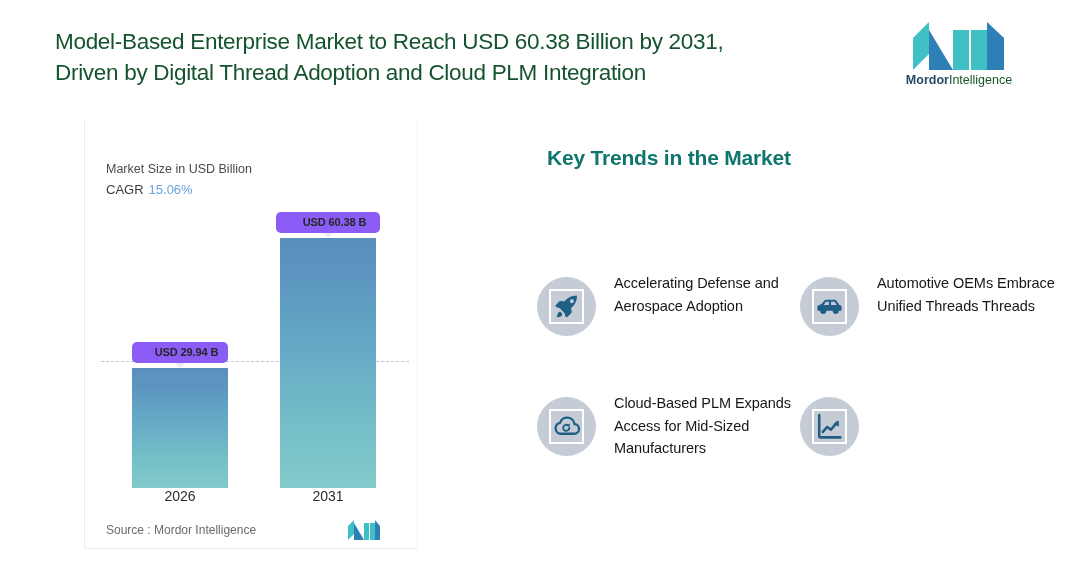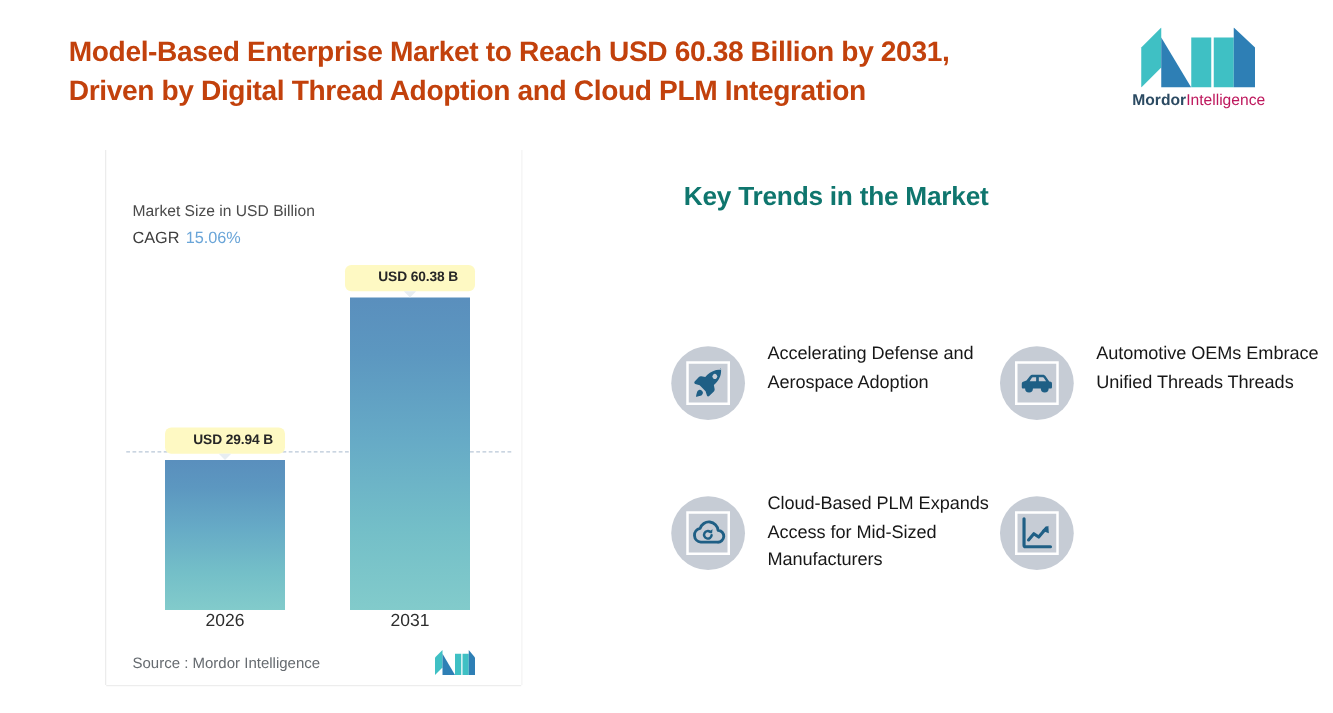--- a/index.html
+++ b/index.html
@@ -22,24 +22,24 @@
     left: 0; top: 0;
     width: 1066px;
     height: 112px;
   }
   .headline {
     position: absolute;
     left: 55px;
     top: 26px;
     width: 820px;
     font-size: 22.5px;
-    font-weight: bold;
+    font-weight: normal;
     line-height: 31px;
     letter-spacing: -0.3px;
-    color: #c2410c;
+    color: #14532d;
   }
   .headline .l2 { display: block; }
 
   
   .brand-logo {
     position: absolute;
     left: 900px;
     top: 22px;
     width: 118px;
     height: 72px;
@@ -52,21 +52,21 @@
   }
   .brand-mark svg { display: block; }
   .brand-word {
     text-align: center;
     font-size: 12.5px;
     line-height: 14px;
     margin-top: 3px;
     white-space: nowrap;
   }
   .brand-word .b1 { color: #2b4a62; font-weight: bold; }
-  .brand-word .b2 { color: #be185d; font-weight: normal; text-align: right; }
+  .brand-word .b2 { color: #14532d; font-weight: normal; text-align: right; }
 
   
   .chart-card {
     position: absolute;
     left: 84px;
     top: 120px;
     width: 334px;
     height: 428px;
     border-left: 1px solid #ececec;
     border-right: 1px solid #f3f3f3;
@@ -124,21 +124,21 @@
     position: absolute;
     bottom: 0;
     width: 100%;
     background: linear-gradient(to bottom, #5a8fbd 0%, #5c97c0 18%, #66aac6 45%, #74bfc8 75%, #82cbcb 100%);
   }
   .bar-2026 { left: 47px;  width: 96px; height: 120px; }
   .bar-2031 { left: 195px; width: 96px; height: 250px; }
 
   .vlabel {
     position: absolute;
-    background: #fef9c3;
+    background: #8b5cf6;
     border-radius: 5px;
     font-size: 11px;
     font-weight: bold;
     color: #262626;
     padding: 4px 9px 5px 22px;
     white-space: nowrap;
     letter-spacing: -0.1px;
   }
   .vlabel::after {
     content: "";

